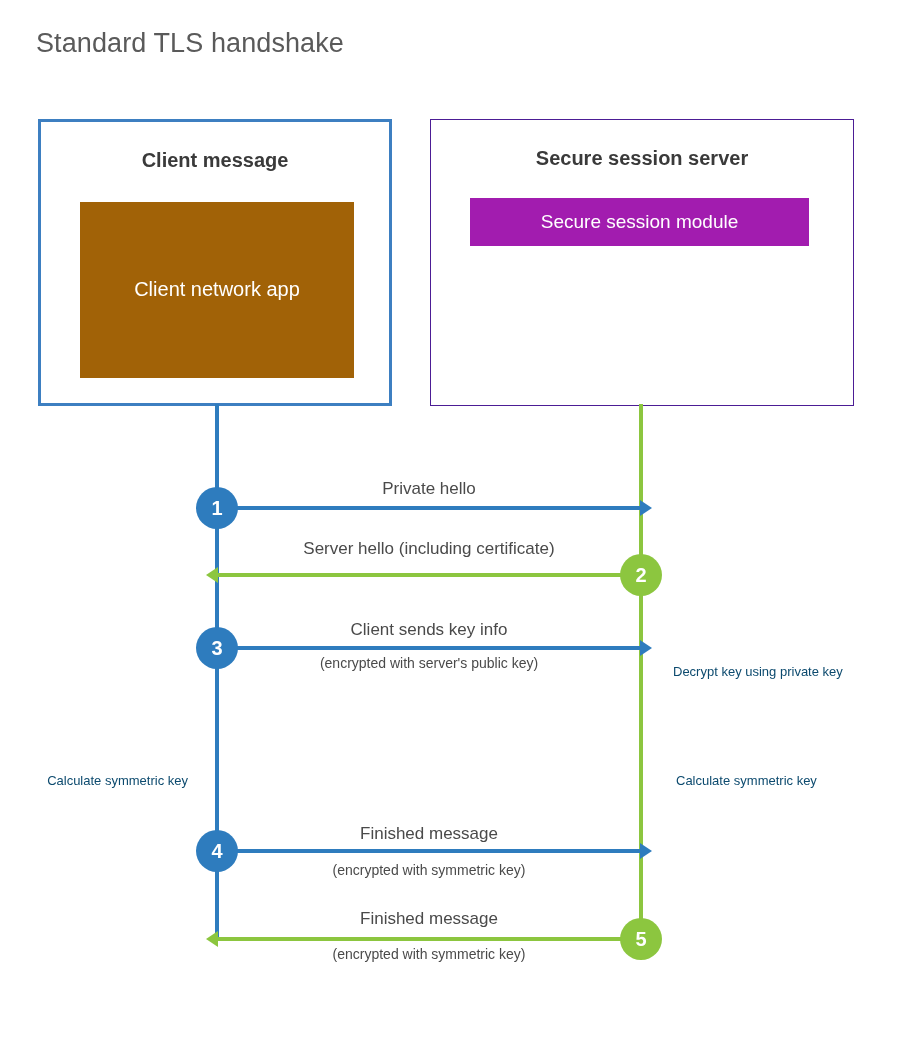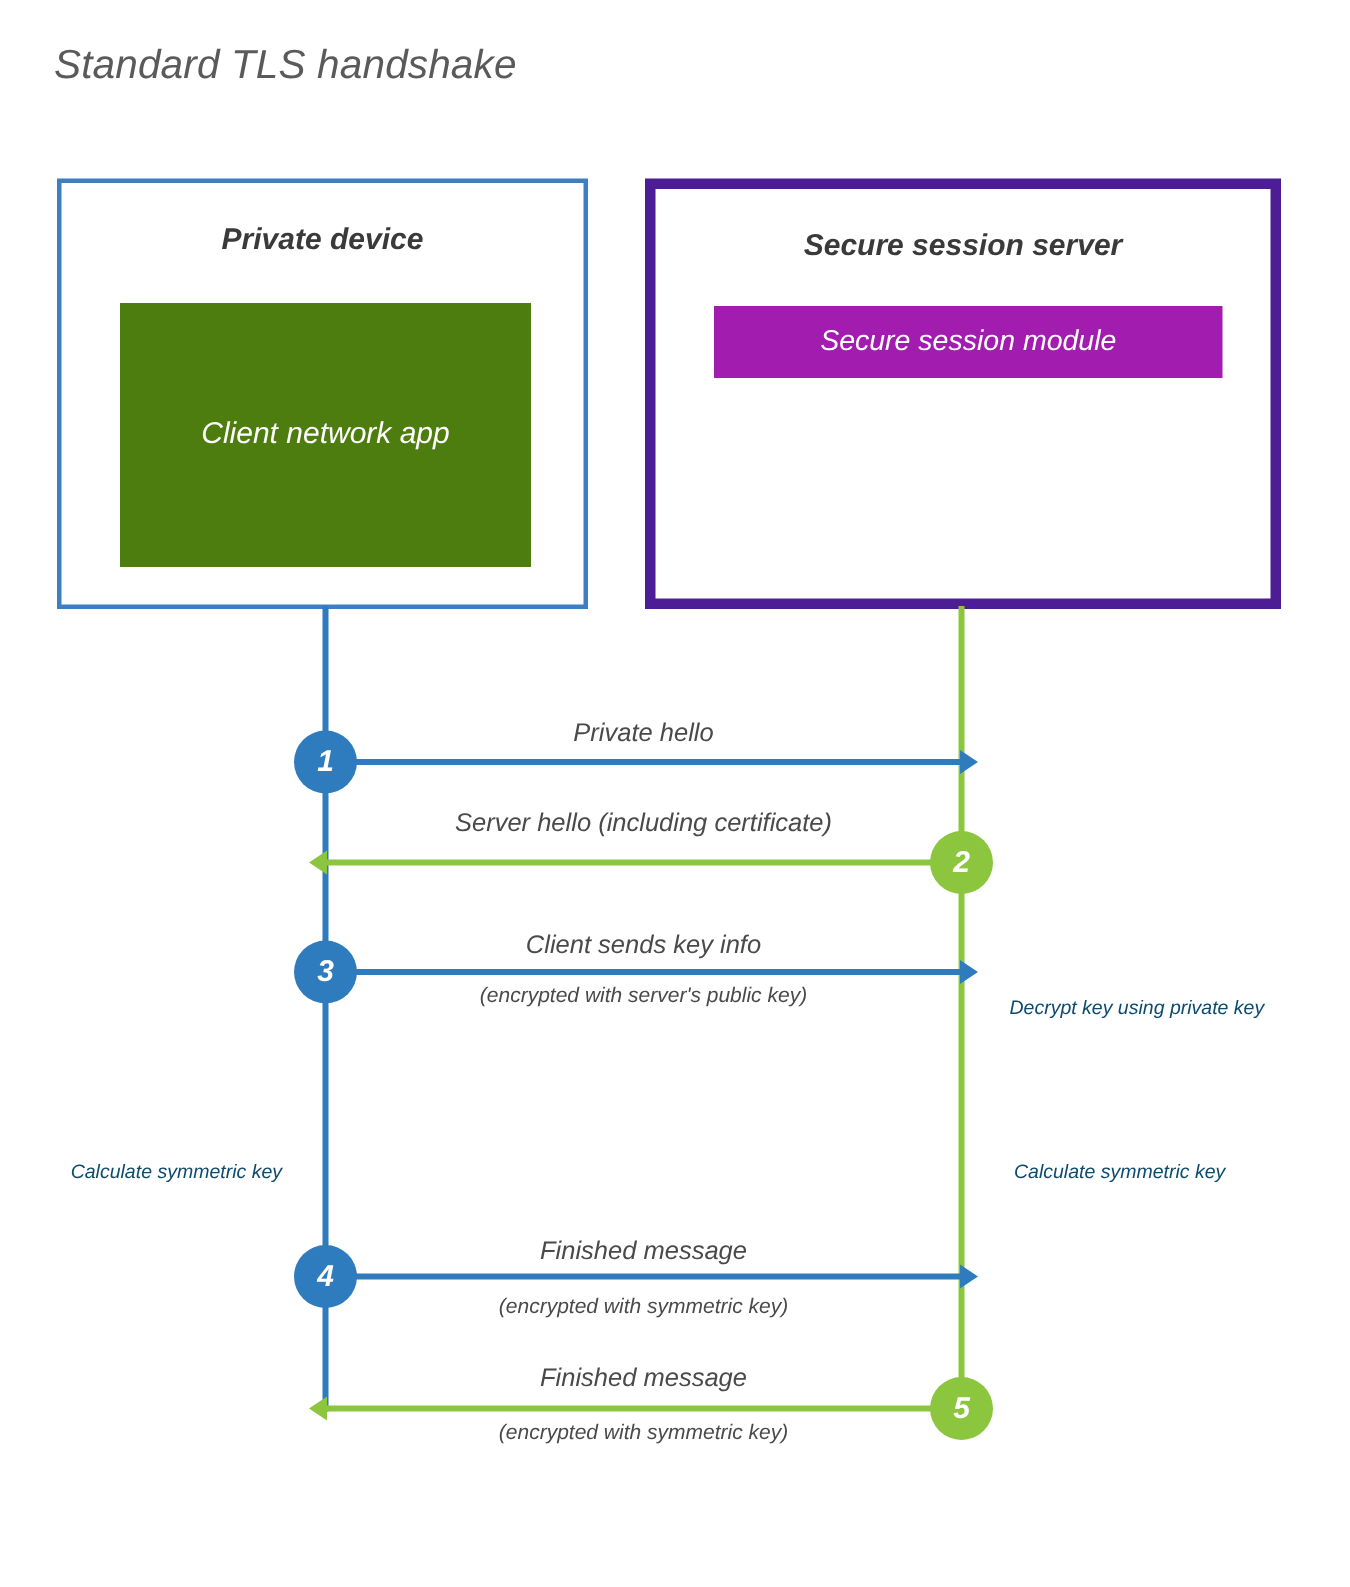--- a/index.html
+++ b/index.html
@@ -13,21 +13,20 @@
     position: relative;
     font-family: "Liberation Sans", sans-serif;
     overflow: hidden;
   }
 
   #diagram-root {
     position: absolute;
     left: 0; top: 0;
     width: 900px;
     height: 1058px;
-    font-style: italic;
   }
 
   
   .page-title {
     position: absolute;
     left: 36px;
     top: 28px;
     font-size: 27px;
     font-weight: 400;
     color: #5a5a5a;
@@ -46,21 +45,21 @@
     top: 119px;
     width: 354px;
     height: 287px;
     border: 3px solid #3d7fc1;
   }
   .party-box.server {
     left: 430px;
     top: 119px;
     width: 424px;
     height: 287px;
-    border: 7px solid #4c1d95;
+    border: 1px solid #4c1d95;
   }
   .party-title {
     position: absolute;
     left: 0;
     right: 0;
     top: 27px;
     text-align: center;
     font-size: 20px;
     font-weight: bold;
     color: #3a3a3a;
@@ -77,21 +76,21 @@
     font-weight: 400;
     text-align: center;
     line-height: 1.28;
     box-sizing: border-box;
   }
   .component.client-app {
     left: 39px;
     top: 80px;
     width: 274px;
     height: 176px;
-    background: #4d7c0f;
+    background: #a16207;
     font-size: 20px;
     padding: 0 16px;
   }
   .component.server-bar {
     left: 39px;
     width: 339px;
     height: 48px;
     background: #a21caf;
     font-size: 19px;
   }
@@ -211,21 +210,21 @@
   .ann-calc-right { left: 676px; top: 739px; width: 180px; }
 </style>
 </head>
 <body>
 
 <div id="diagram-root">
 
   <div class="page-title">Standard TLS handshake</div>
 
   <div class="party-box client">
-    <div class="party-title">Private device</div>
+    <div class="party-title">Client message</div>
     <div class="component client-app">Client network app</div>
   </div>
 
   <div class="party-box server">
     <div class="party-title">Secure session server</div>
     <div class="component server-bar bar-0">Secure session module</div>
   </div>
 
   <div class="lifeline client-line"></div>
   <div class="lifeline server-line"></div>

